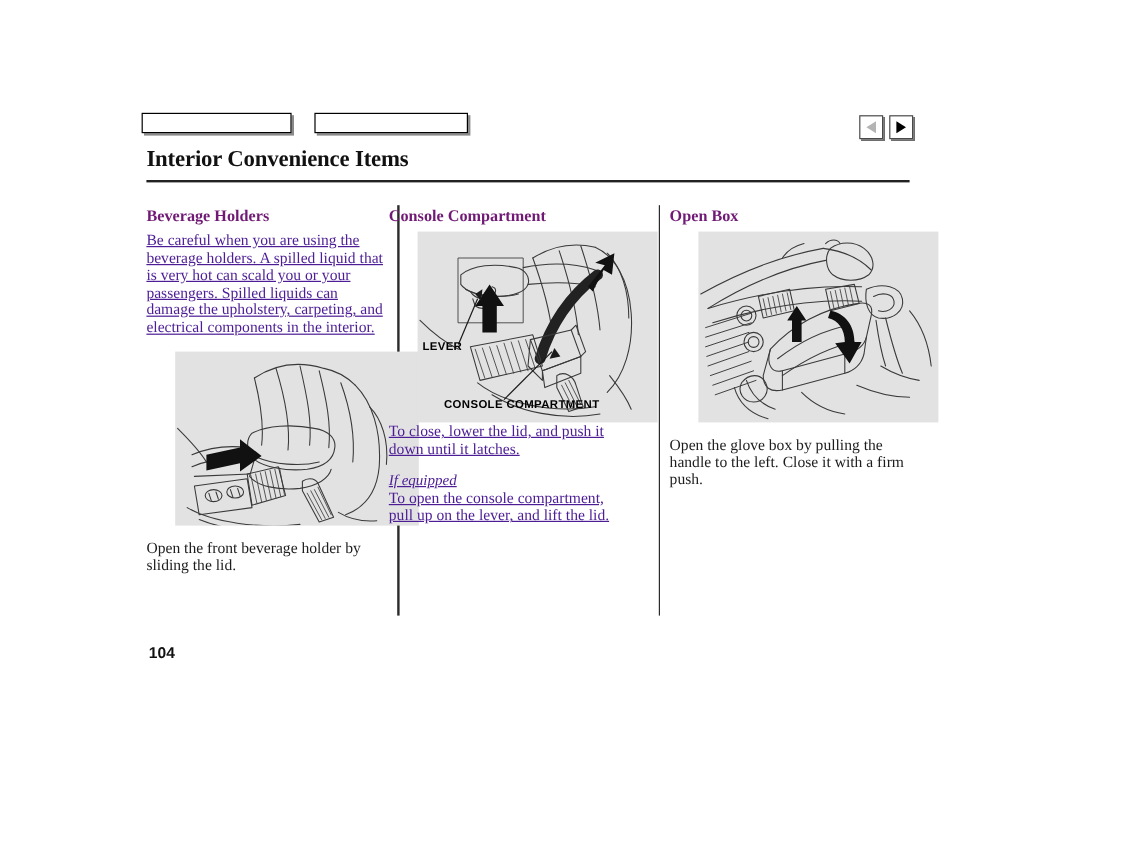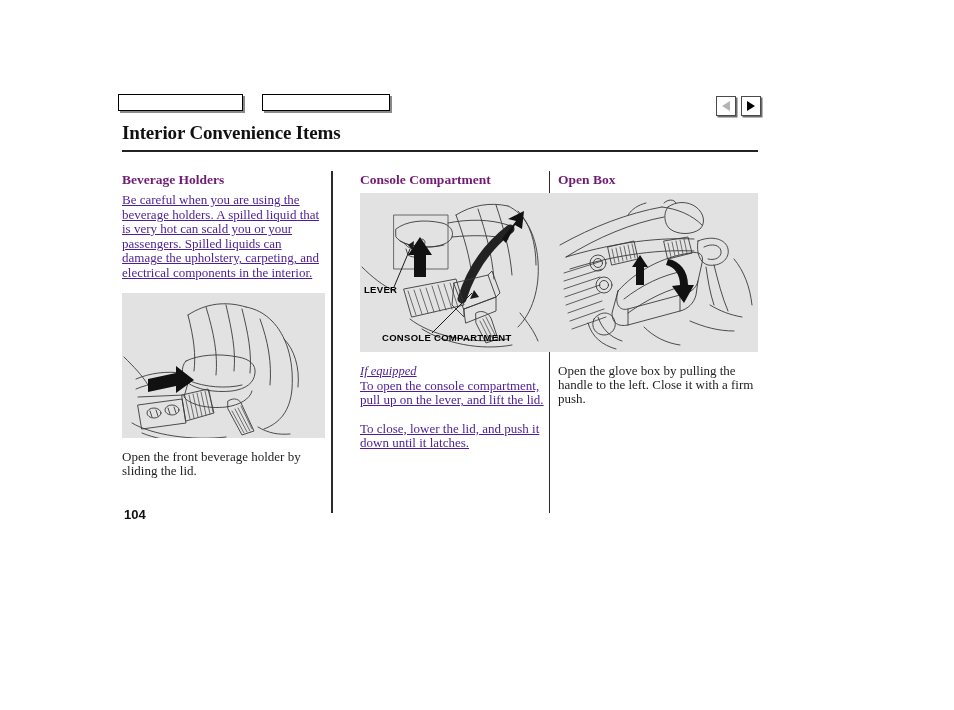--- a/index.html
+++ b/index.html
@@ -89,21 +89,21 @@
   #divider-1 { left: 331px; }
   #divider-2 { left: 548.5px; }
 
   
   .col {
     position: absolute;
     top: 172px;
     width: 202px;
   }
   #col-1 { left: 122px; }
-  #col-2 { left: 360px; }
+  #col-2 { left: 324px; }
   #col-3 { left: 558px; }
 
   .sec-head {
     font-size: 13.5px;
     font-weight: bold;
     color: #701a75;
     margin: 0 0 6px 0;
     line-height: 15px;
     white-space: nowrap;
   }
@@ -121,20 +121,21 @@
     font-size: 12.5px;
     line-height: 14.6px;
     display: block;
   }
 
   
   .figure {
     position: relative;
     background: #e2e2e2;
     overflow: hidden;
+    margin-left: 24px;
   }
   #fig-beverage { width: 203px; height: 145px; margin-top: 12px; }
   #fig-console  { width: 200px; height: 159px; margin-top: 3px; }
   #fig-glovebox { width: 200px; height: 159px; margin-top: 3px; }
 
   .figure svg { display: block; width: 100%; height: 100%; }
 
   .fig-caption {
     margin-top: 12px;
     font-size: 13px;
@@ -151,21 +152,21 @@
     color: #000000;
     white-space: nowrap;
   }
   #callout-lever { left: 4px; top: 91px; }
   #callout-console { left: 22px; top: 139px; }
 
   
   #page-number {
     position: absolute;
     left: 124px;
-    top: 507px;
+    top: 536px;
     font-family: "Liberation Sans", "DejaVu Sans", sans-serif;
     font-size: 13px;
     font-weight: bold;
     color: #111111;
   }
 </style>
 </head>
 <body>
 
 <div class="page">
@@ -330,25 +331,25 @@
         </g>
         <g fill="#1a1a1a" stroke="none">
           <path d="M48 52 L54 48 L53 58 Z"></path>
           <path d="M114 97 L110 106 L119 104 Z"></path>
         </g>
       </svg>
       <div class="callout" id="callout-lever">LEVER</div>
       <div class="callout" id="callout-console">CONSOLE COMPARTMENT</div>
     </div>
 
+    <p class="body-text">To close, lower the lid, and push it down until it latches.</p>
     <p class="body-text" style="margin-top:12px;">
       <em class="italic-note">If equipped</em>
       <span>To open the console compartment, pull up on the lever, and lift the lid.</span>
     </p>
-    <p class="body-text">To close, lower the lid, and push it down until it latches.</p>
   </div>
 
   <div class="col" id="col-3">
     <div class="sec-head">Open Box</div>
 
     <div class="figure" id="fig-glovebox">
       <svg viewBox="0 0 200 159" xmlns="http://www.w3.org/2000/svg">
         <g fill="none" stroke="#3a3a3a" stroke-width="0.9" stroke-linecap="round" stroke-linejoin="round">
 
           <path d="M2 52 C34 34 70 20 104 14"></path>

